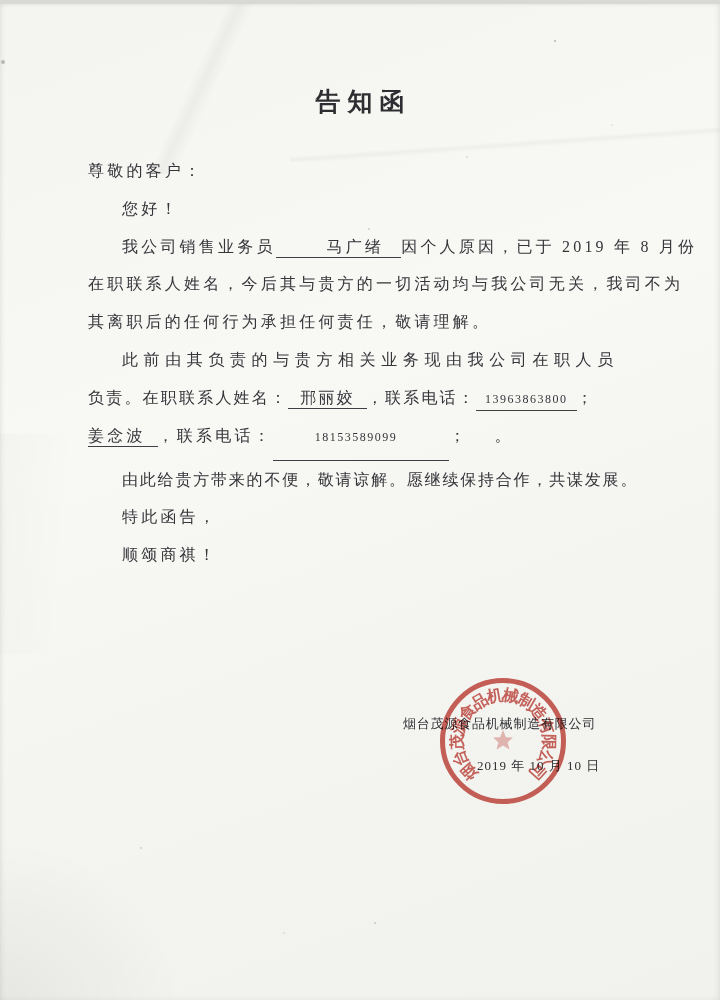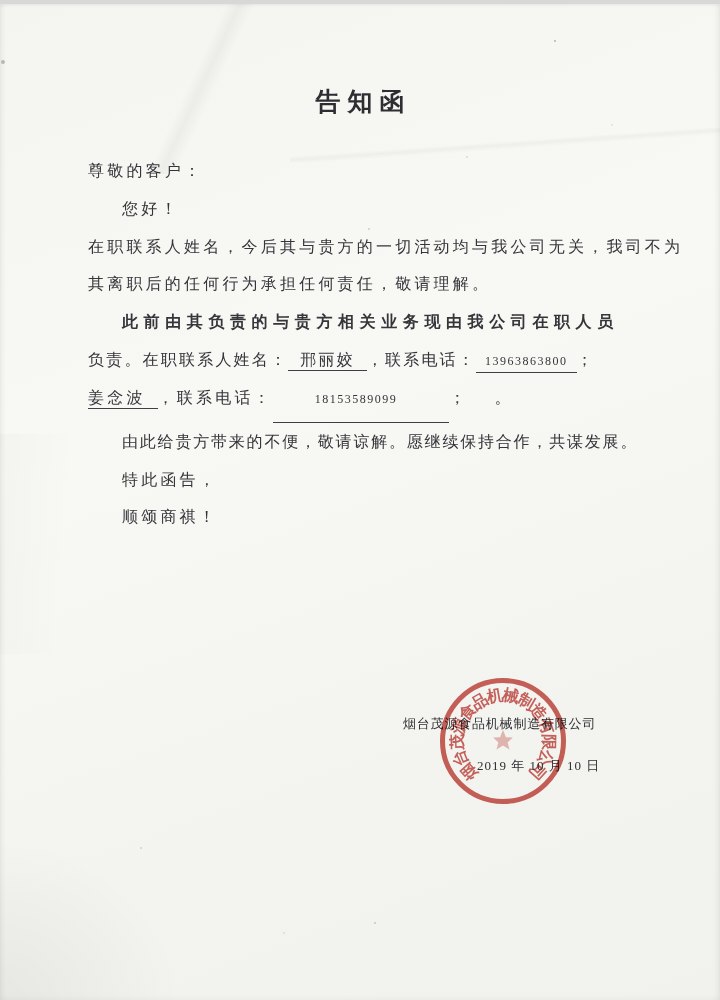--- a/index.html
+++ b/index.html
@@ -54,21 +54,21 @@
     font-size:25px; font-weight:700;
     letter-spacing:7px; text-indent:7px;
     color:#2e2e32;
   }
   .body {
     position:absolute; top:148px; left:88px; width:548px;
     font-size:16px; line-height:37.8px; letter-spacing:3.2px;
   }
   .body p { margin:0; white-space:nowrap; }
   .indent { text-indent:34px; }
-  .spread { letter-spacing:5.6px;font-weight:bold; }
+  .spread { letter-spacing:5.6px; }
   .tight  { letter-spacing:2.2px; }
   .tight2 { letter-spacing:1.8px; }
   .u {
     display:inline-block;
     border-bottom:1.6px solid #3e3e44;
     line-height:21px;
   }
   .u-name   { padding:0 17px; }
   .u-name2  { padding:0 12px; }
   .u-name3  { padding:0 12px 0 0; }
@@ -110,20 +110,21 @@
   <div class="crease crease-bottom-left"></div>
   <div class="crease crease-mid-left"></div>
   <div class="specks"></div>
 
   <h1 class="title">告知函</h1>
 
   <div class="body">
     <p>尊敬的客户：</p>
     <p class="indent">您好！</p>
 
+    <p class="indent"><span>我公司销售业务员</span><span class="u u-name">马广绪</span><span>因个人原因，已于 2019 年 8 月份</span></p>
     <p>在职联系人姓名，今后其与贵方的一切活动均与我公司无关，我司不为</p>
     <p>其离职后的任何行为承担任何责任，敬请理解。</p>
 
     <p class="indent spread">此前由其负责的与贵方相关业务现由我公司在职人员</p>
     <p class="tight"><span>负责。在职联系人姓名：</span><span class="u u-name2">邢丽姣</span><span>，联系电话：</span><span class="u u-phone1 digits">13963863800</span><span>；</span></p>
     <p><span class="u u-name3">姜念波</span><span>，联系电话：</span><span class="u u-phone2 digits">18153589099</span><span>；</span><span class="final-period">。</span></p>
 
     <p class="indent tight2">由此给贵方带来的不便，敬请谅解。愿继续保持合作，共谋发展。</p>
     <p class="indent">特此函告，</p>
     <p class="indent">顺颂商祺！</p>

